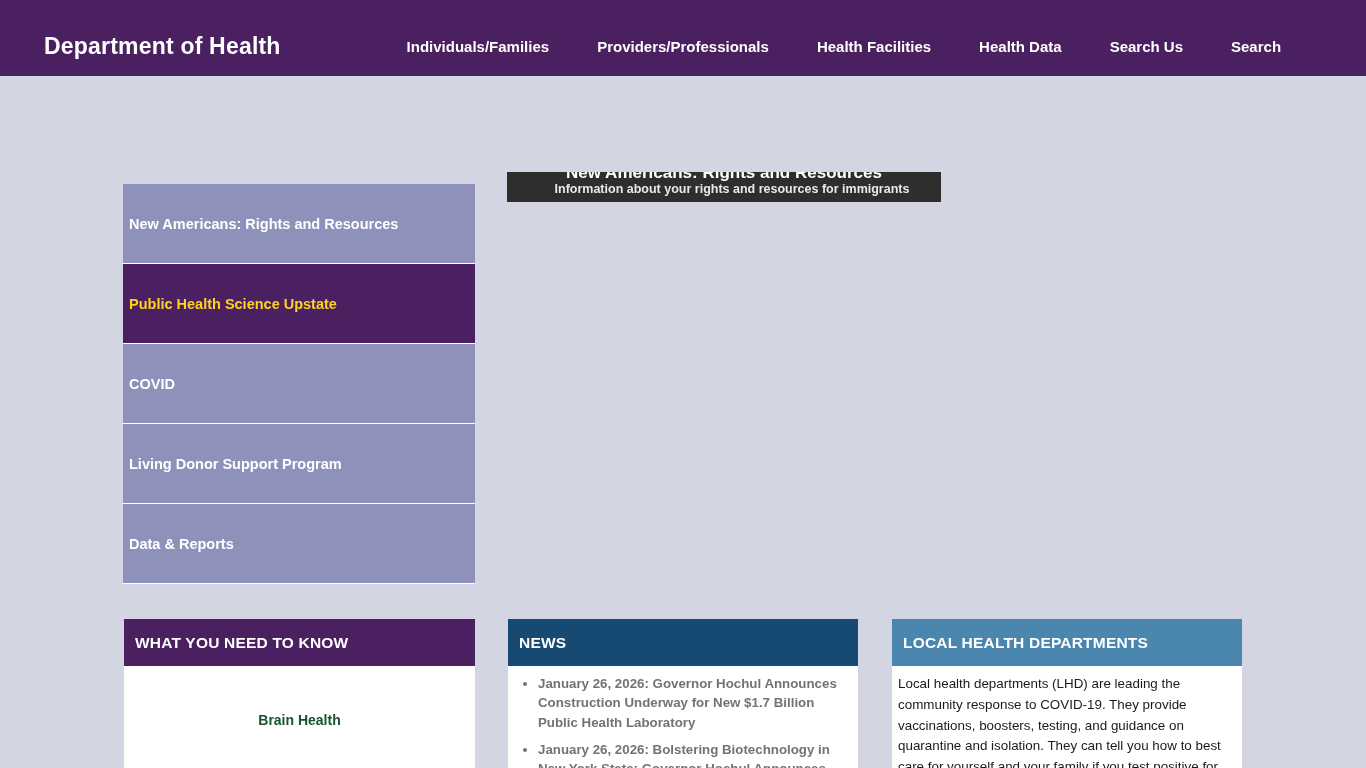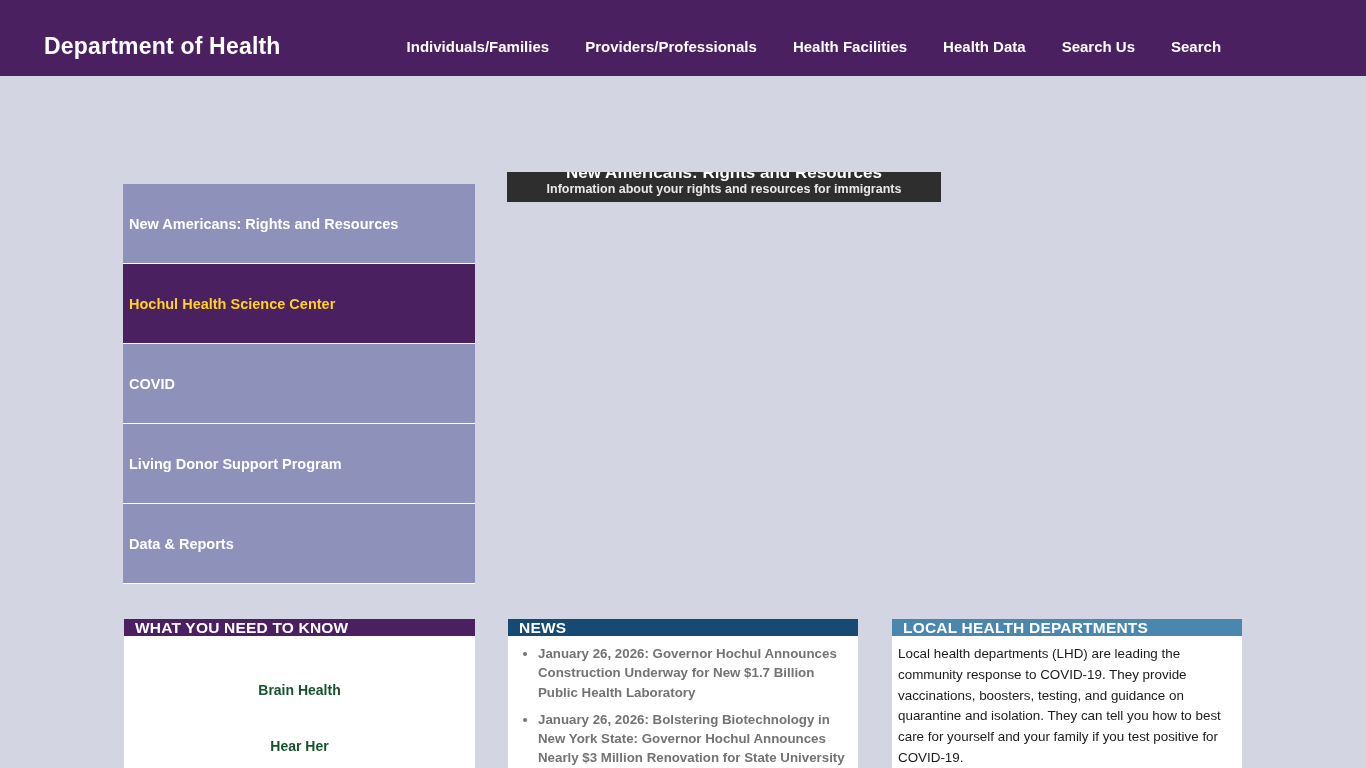--- a/index.html
+++ b/index.html
@@ -25,21 +25,21 @@
     color: #ffffff;
     font-size: 23px;
     font-weight: bold;
     letter-spacing: 0.2px;
     white-space: nowrap;
   }
   #main-nav {
     display: flex;
     align-items: center;
     margin-left: 108px;
-    gap: 0;
+    gap: 12px;
   }
   .nav-item {
     color: #ffffff;
     font-size: 15px;
     font-weight: bold;
     padding: 0 18px;
     white-space: nowrap;
     cursor: pointer;
     text-decoration: none;
   }
@@ -96,37 +96,37 @@
     top: -9px;
     width: 434px;
     text-align: center;
     color: #ffffff;
     font-size: 17px;
     font-weight: bold;
     white-space: nowrap;
   }
   #hero-banner-sub {
     position: absolute;
-    left: 0;
+    left: 8px;
     top: 10px;
     width: 434px;
     text-align: center;
     color: #e9e9e9;
     font-size: 12.5px;
     font-weight: bold;
     white-space: nowrap;
   }
 
   
   .panel {
     position: absolute;
     background: #ffffff;
   }
   .panel-header {
-    height: 17px;
+    height: 47px;
     display: flex;
     align-items: center;
     padding: 0 0 0 11px;
     color: #ffffff;
     font-size: 15.5px;
     font-weight: bold;
     letter-spacing: 0.2px;
   }
   .panel-body {
     padding: 10px 12px 10px 12px;
@@ -209,21 +209,21 @@
   </nav>
 </div>
 
 <div id="page-body">
 
   <div id="left-menu">
     <div class="menu-item">
       <span class="menu-label">New Americans: Rights and Resources</span>
     </div>
     <div class="menu-item active">
-      <span class="menu-label">Hochul Health Science Center</span>
+      <span class="menu-label">Public Health Science Upstate</span>
     </div>
     <div class="menu-item">
       <span class="menu-label">COVID</span>
     </div>
     <div class="menu-item">
       <span class="menu-label">Living Donor Support Program</span>
     </div>
     <div class="menu-item">
       <span class="menu-label">Data &amp; Reports</span>
     </div>

